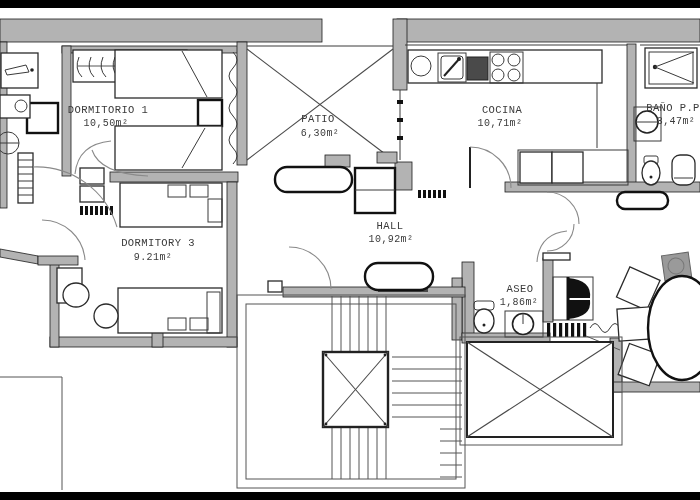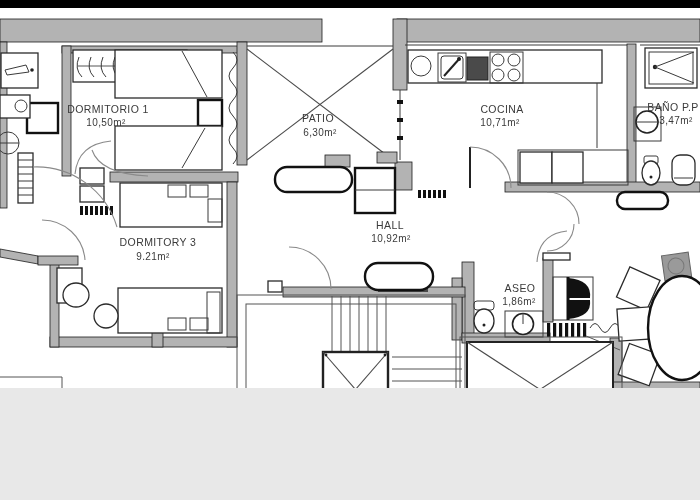--- a/index.html
+++ b/index.html
@@ -1,17 +1,17 @@
 <!DOCTYPE html>
 <html style="--wall: #b3b3b3; --line: #2b2b2b; --frame: #000000; --background: #ffffff; --text: #3a3a3a;"><head>
 <meta charset="utf-8">
 <style>
   html,body{margin:0;padding:0;background:#e8e8e8;}
-  .stage{position:relative;width:700px;height:388px;background:var(--background,#fff);overflow:hidden;
-         font-family:Liberation Sans, sans-serif;}
+  .stage{position:relative;width:700px;height:500px;background:var(--background,#fff);overflow:hidden;
+         font-family:Liberation Mono, monospace;}
   svg{position:absolute;left:0;top:0;}
   .wall{fill:var(--wall,#b3b3b3);stroke:#1c1c1c;stroke-width:0.8;}
   .frame{fill:var(--frame,#000);}
   .furn{fill:#fff;stroke:#2b2b2b;stroke-width:1.3;}
   .furnb{fill:#fff;stroke:#111;stroke-width:2.4;}
   .thin{fill:none;stroke:#3a3a3a;stroke-width:1;}
   .thin2{fill:none;stroke:#555;stroke-width:1;}
   .xline{stroke:#4a4a4a;stroke-width:1.1;fill:none;}
   .arc{fill:none;stroke:#8a8a8a;stroke-width:1.1;}
   .darkfill{fill:#4a4a4a;}

